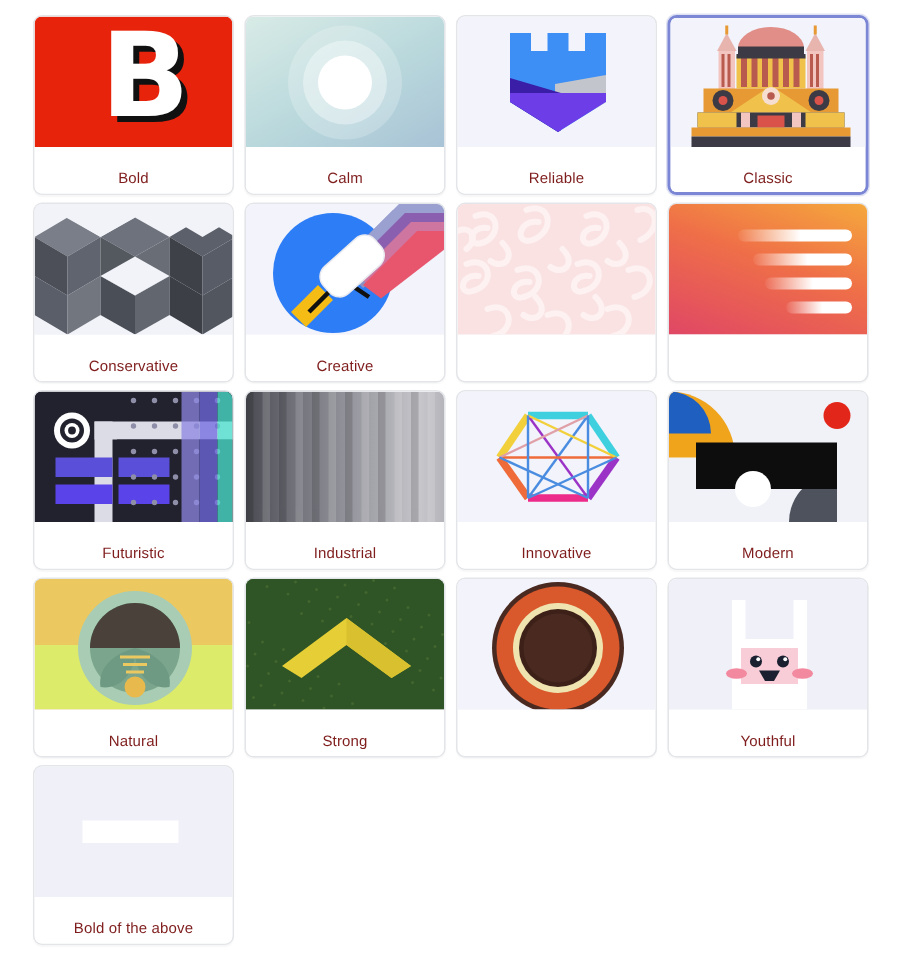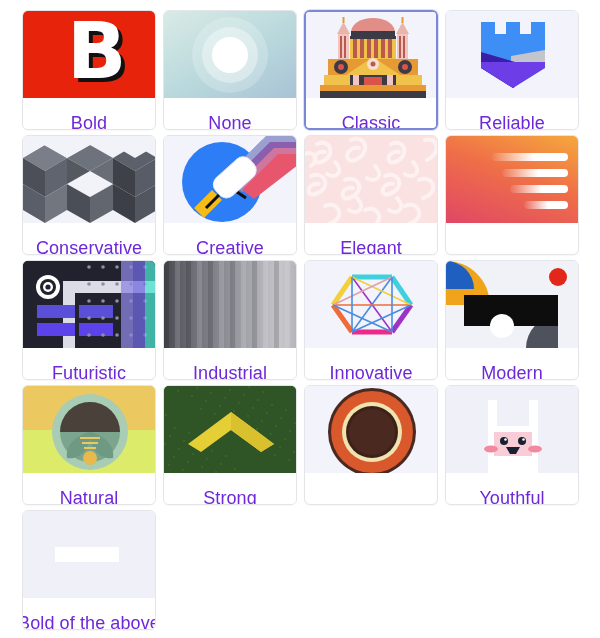--- a/index.html
+++ b/index.html
@@ -46,22 +46,22 @@
     background: #f2f3f8;
     overflow: hidden;
     flex: none;
   }
   .card.selected .thumb { height: 86px; }
   .label {
     flex: 1;
     display: flex;
     align-items: center;
     justify-content: center;
-    font-size: 18px;
-    color: #6d28d9;
+    font-size: 10px;
+    color: #7f1d1d;
     letter-spacing: .1px;
     background: #fff;
     text-align: center;
     line-height: 1.1;
     padding: 16px 3px;
     white-space: nowrap;
   }
   .art { position: absolute; inset: 0; }
 
   
@@ -136,21 +136,33 @@
       </div>
       <div class="label">Bold</div>
     </div>
     <div class="card">
       <div class="thumb">
         <div class="art calm-bg"></div>
       <div class="calm-r calm-r1"></div>
         <div class="calm-r calm-r2"></div>
         <div class="calm-r calm-r3"></div>
       </div>
-      <div class="label">None</div>
+      <div class="label">Calm</div>
+    </div>
+    <div class="card">
+      <div class="thumb">
+        <div class="art rel-bg"></div>
+      <div class="rel-shield">
+          <div class="rel-top"></div>
+          <div class="rel-grey"></div>
+      <div class="rel-dark"></div>
+          <div class="rel-mid"></div>
+        </div>
+      </div>
+      <div class="label">Reliable</div>
     </div>
     <div class="card selected">
       <div class="thumb">
         <div class="art cl-bg"></div>
         <svg class="art" viewBox="0 0 134 87" width="134" height="87" preserveAspectRatio="none">
     <rect x="0" y="0" width="134" height="87" fill="#f2f3fb"></rect>
     <ellipse cx="67" cy="20" rx="22" ry="14" fill="#e08e87"></ellipse>
     <rect x="45" y="19" width="44" height="5" fill="#3c3a45"></rect>
     <rect x="44" y="25" width="46" height="22" fill="#f0c24c"></rect>
     <g fill="#b85a4e">
@@ -191,32 +203,20 @@
           </g>
     <rect x="58" y="65" width="18" height="8" fill="#d9534a"></rect>
     <rect x="14" y="73" width="106" height="6" fill="#e79a34"></rect>
     <rect x="14" y="79" width="106" height="8" fill="#3c3a45"></rect>
         </svg>
       </div>
       <div class="label">Classic</div>
     </div>
     <div class="card">
       <div class="thumb">
-        <div class="art rel-bg"></div>
-      <div class="rel-shield">
-          <div class="rel-top"></div>
-          <div class="rel-grey"></div>
-      <div class="rel-dark"></div>
-          <div class="rel-mid"></div>
-        </div>
-      </div>
-      <div class="label">Reliable</div>
-    </div>
-    <div class="card">
-      <div class="thumb">
         <div class="art cons-bg"></div>
         <svg class="art" viewBox="0 0 134 87" width="134" height="87" preserveAspectRatio="none">
     <rect width="134" height="87" fill="#f2f3f8"></rect>
     <polygon points="0,22 22,9 44,22 22,35" fill="#7a7e88"></polygon>
     <polygon points="0,22 22,35 22,61 0,48" fill="#4c4f57"></polygon>
     <polygon points="22,35 44,22 44,48 22,61" fill="#60646e"></polygon>
     <polygon points="44,48 67,35 90,48 67,61" fill="#f2f3f8"></polygon>
     <polygon points="44,22 67,9 90,22 67,35" fill="#6e727c"></polygon>
     <polygon points="44,22 67,35 67,61 44,48" fill="#54585f"></polygon>
     <polygon points="67,35 90,22 90,48 67,61" fill="#696d76"></polygon>
@@ -278,21 +278,20 @@
       <path d="M100,70 C116,64 120,84 104,88"></path>
       <path d="M30,26 C40,36 30,44 22,38"></path>
       <path d="M70,30 C80,40 70,48 62,42"></path>
       <path d="M108,26 C118,36 108,44 100,38"></path>
       <path d="M0,18 C10,14 14,24 6,30"></path>
       <path d="M52,62 C62,72 52,80 44,74"></path>
       <path d="M92,62 C102,72 92,80 84,74"></path>
     </g>
         </svg>
       </div>
-      <div class="label">Elegant</div>
     </div>
     <div class="card">
       <div class="thumb">
         <div class="art ener-bg"></div>
      <div class="ener-bar" style="top:17px;width:76px"></div>
      <div class="ener-bar" style="top:33px;width:66px"></div>
      <div class="ener-bar" style="top:49px;width:58px"></div>
      <div class="ener-bar" style="top:65px;width:44px"></div>
       </div>
     </div>

